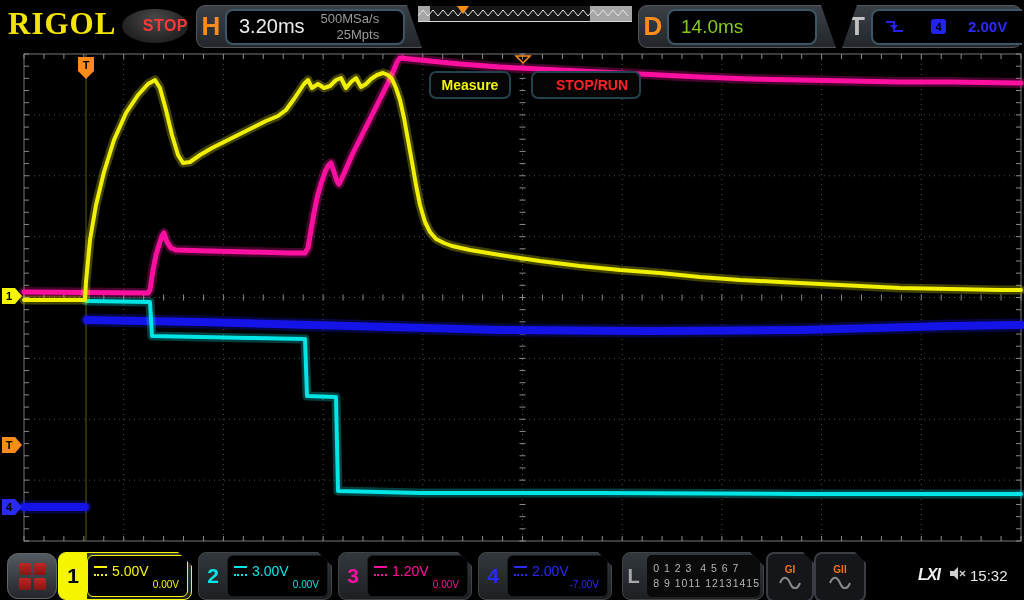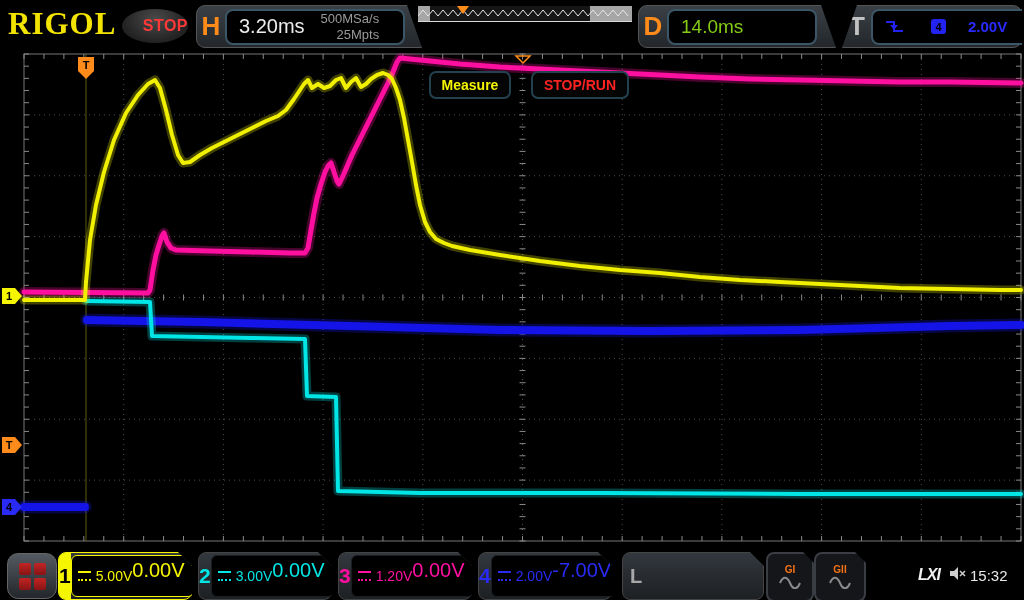--- a/index.html
+++ b/index.html
@@ -23,46 +23,46 @@
   .hval{font-size:20px;color:#ececec;padding-left:12px;}
   .hstack{margin-left:auto;text-align:right;font-size:13px;color:#9a9a9a;line-height:1.2;padding-right:24px;}
   .preview{position:absolute;left:418px;top:6px;width:214px;height:15px;background:#161616;
         border-bottom:1px solid #d8d8d8;}
   .cap{position:absolute;top:0;height:100%;background:#bfbfbf;opacity:.85;}
   .ptri{position:absolute;top:0;width:0;height:0;border-left:6px solid transparent;
         border-right:6px solid transparent;border-top:8px solid #ff8c1a;}
   .topbtn{position:absolute;top:28px;height:24px;background:#050505;border:2px solid #24414f;
         border-radius:7px;display:flex;align-items:center;justify-content:center;cursor:pointer;margin-top:43px;}
   .measure{left:429px;width:78px;} .measure span{color:#f5f500;font-weight:bold;font-size:14px;}
-  .stoprun{left:531px;width:94px;} .stoprun span{color:#ff2222;font-weight:bold;font-size:14px;}
+  .stoprun{left:531px;width:94px;padding-left:12px;} .stoprun span{color:#ff2222;font-weight:bold;font-size:14px;}
   .t4badge{width:15px;height:15px;background:#2323f0;border-radius:3px;color:#000;font-size:11px;
         font-weight:bold;display:flex;align-items:center;justify-content:center;margin:0 6px 0 10px;}
   .tlevel{color:#2a2aff;font-weight:bold;font-size:15px;}
   .tmode{color:#a8cc28;font-weight:bold;font-size:14px;margin-left:auto;padding-right:9px;}
   
   #plot{position:absolute;left:0;top:0;}
   
   .menubtn{position:absolute;left:7px;top:553px;width:48px;height:44px;border-radius:11px;
         background:linear-gradient(#545a61,#23262a);border:1px solid #666;
         display:flex;align-items:center;justify-content:center;cursor:pointer;}
   .menugrid{display:grid;grid-template-columns:12px 12px;grid-gap:3px;}
   .menugrid i{width:12px;height:12px;background:linear-gradient(#c22525,#881414);border-radius:2px;}
   .chbox{position:absolute;top:552px;width:132px;height:46px;display:flex;
         background:linear-gradient(#33383e,#1d2023);border:1px solid #444;
         clip-path:polygon(0 0,calc(100% - 14px) 0,100% 14px,100% 100%,0 100%);
         border-radius:8px;cursor:pointer;}
   .chtab{width:28px;display:flex;align-items:center;justify-content:center;
         font-size:21px;font-weight:bold;color:var(--ch);}
   .chvals{flex:1;background:#000;margin:2px 3px 2px 0;border:1.5px solid #1a1e22;border-radius:6px;
-        display:flex;flex-direction:row;justify-content:center;padding:3px 8px 3px 6px;}
+        display:flex;flex-direction:column;justify-content:center;padding:3px 8px 3px 6px;}
   .chbox.selected{border-color:#f5f500;}
   .chbox.selected .chtab{background:var(--ch);color:#000;border-radius:6px 0 0 6px;}
   .chbox.selected .chvals{border-color:var(--ch);}
   .chline1{display:flex;align-items:center;color:var(--ch);font-size:14px;}
-  .chline2{text-align:right;color:var(--ch);font-size:20px;}
+  .chline2{text-align:right;color:var(--ch);font-size:10px;}
   .coupl{width:13px;height:6px;border-top:2px solid var(--ch);border-bottom:2px dotted var(--ch);
         margin-right:5px;flex:0 0 auto;}
   .labox{position:absolute;left:622px;top:552px;width:140px;height:46px;display:flex;
         background:linear-gradient(#33383e,#1d2023);border:1px solid #444;border-radius:8px;
         clip-path:polygon(0 0,calc(100% - 14px) 0,100% 14px,100% 100%,0 100%);cursor:pointer;}
   .latab{width:26px;display:flex;align-items:center;justify-content:center;color:#a8a8a8;
         font-size:20px;font-weight:bold;}
   .ladig{flex:1;background:#0a0a0a;margin:2px 3px;border-radius:5px;display:flex;flex-direction:column;
         justify-content:center;padding-left:6px;color:#b5b5b5;font-size:10.5px;line-height:1.45;
         letter-spacing:1px;white-space:pre;}
@@ -493,20 +493,24 @@
       <div class="chline1">
           <span class="coupl"></span>
         <span>2.00V</span>
         </div>
       <div class="chline2">-7.00V</div>
     </div>
   </div>
 
   <div class="labox">
     <div class="latab">L</div>
+    <div class="ladig">
+      <div>0 1 2 3  4 5 6 7</div>
+      <div>8 9 1011 12131415</div>
+    </div>
   </div>
 
   <div class="genbtn" style="left:766px;width:44px;">
     <span>GI</span>
     <svg width="24" height="14">
       <path d="M2,8 C5,1 9,1 12,8 S19,15 22,8" stroke="#8a8a8a" stroke-width="2" fill="none"></path>
     </svg>
   </div>
   <div class="genbtn" style="left:814px;width:48px;">
     <span>GII</span>

